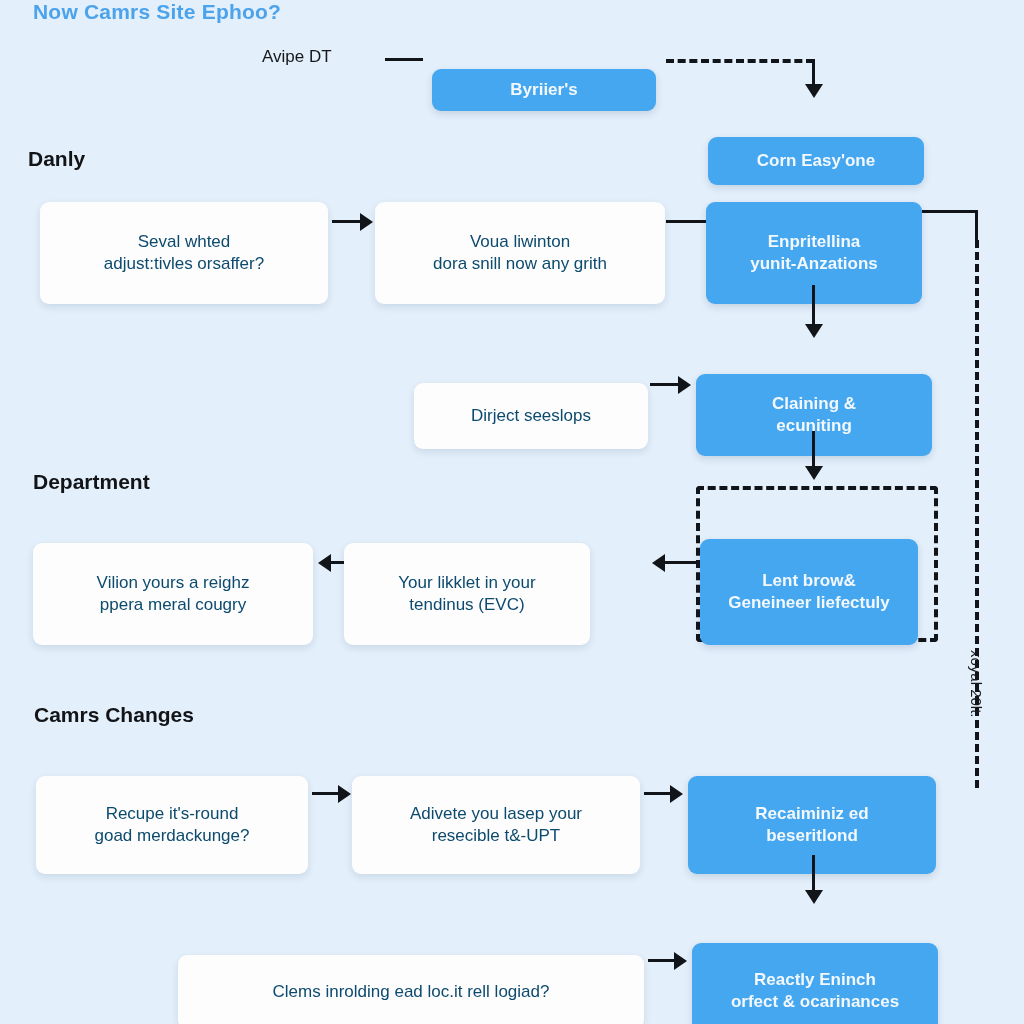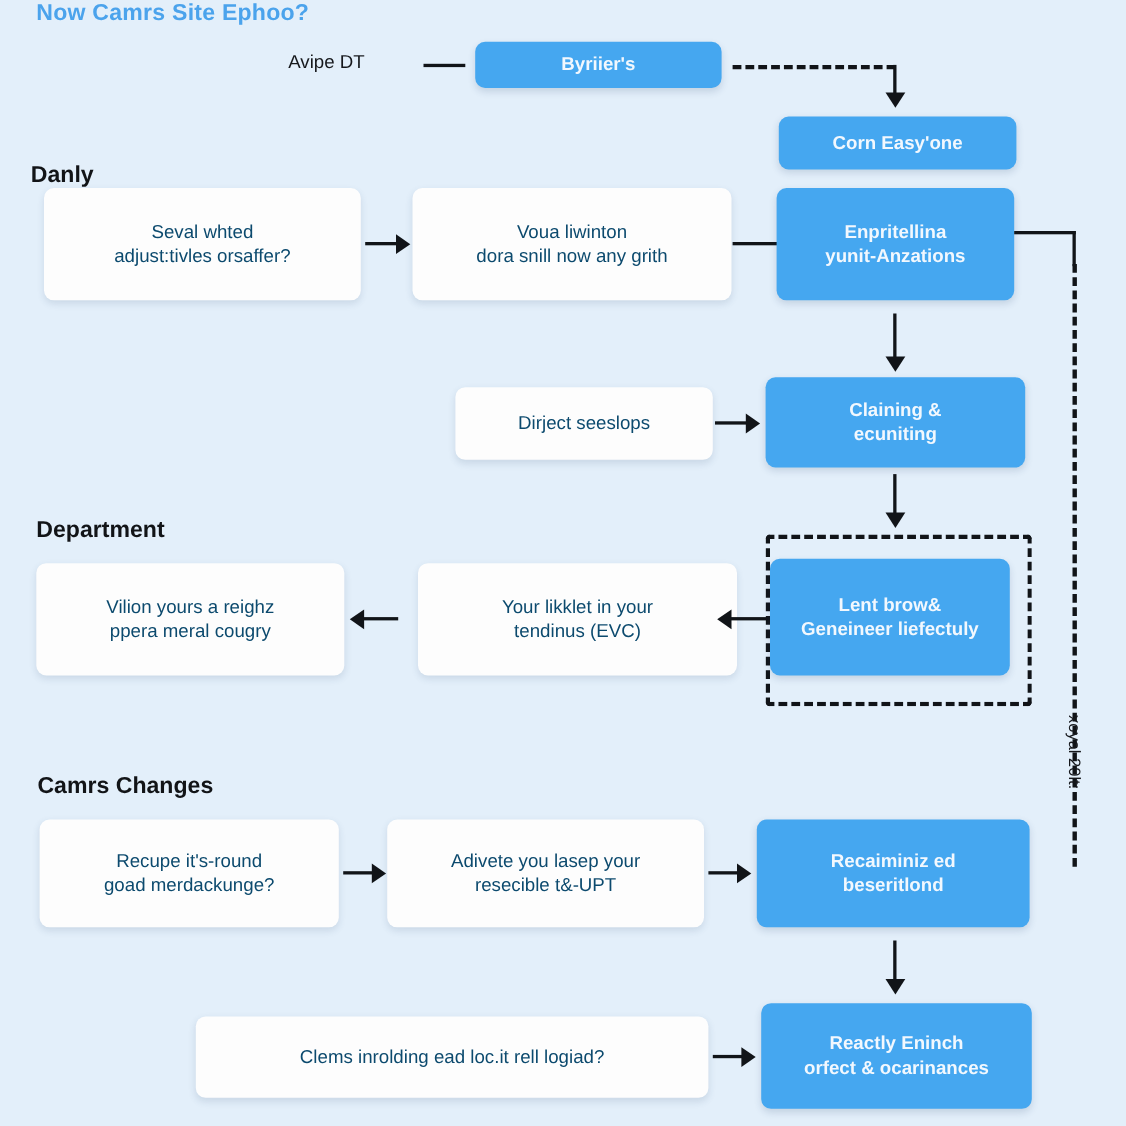--- a/index.html
+++ b/index.html
@@ -38,20 +38,21 @@
 
   
   .node{
     position:absolute;
     box-sizing:border-box;
     display:flex;align-items:center;justify-content:center;
     text-align:center;
     border-radius:9px;
     line-height:1.32;
     padding:6px 8px;
+    margin-top:31px;
   }
   .node.white{
     background:#fdfdfd;color:#0c4a6e;
     font-size:17px;
     box-shadow:0 3px 7px rgba(40,70,110,.13);
   }
   .node.blue{
     background:#45a7f0;color:#f2f8fe;
     font-size:17px;font-weight:700;
     box-shadow:0 3px 7px rgba(40,70,110,.16);
@@ -144,21 +145,21 @@
 
   <div class="section-head" style="left:33px;top:470px;">Department</div>
 
   <div class="dashbox" style="left:696px;top:486px;width:242px;height:156px;"></div>
 
   <div class="node white" style="left:33px;top:512px;width:280px;height:102px;">Vilion yours a reighz<br>ppera meral cougry</div>
 
   <div class="arrow-l" style="left:318px;top:554px;"></div>
   <div class="hline" style="left:330px;top:561px;width:32px;"></div>
 
-  <div class="node white" style="left:380px;top:512px;width:290px;height:102px;">Your likklet in your<br>tendinus (EVC)</div>
+  <div class="node white" style="left:344px;top:512px;width:246px;height:102px;">Your likklet in your<br>tendinus (EVC)</div>
 
   <div class="arrow-l" style="left:652px;top:554px;"></div>
   <div class="hline" style="left:664px;top:561px;width:34px;"></div>
 
   <div class="node blue" style="left:700px;top:508px;width:218px;height:106px;">Lent brow&amp;<br>Geneineer liefectuly</div>
 
   <div class="section-head" style="left:34px;top:703px;">Camrs Changes</div>
 
   <div class="node white" style="left:36px;top:745px;width:272px;height:98px;">Recupe it's-round<br>goad merdackunge?</div>
 

